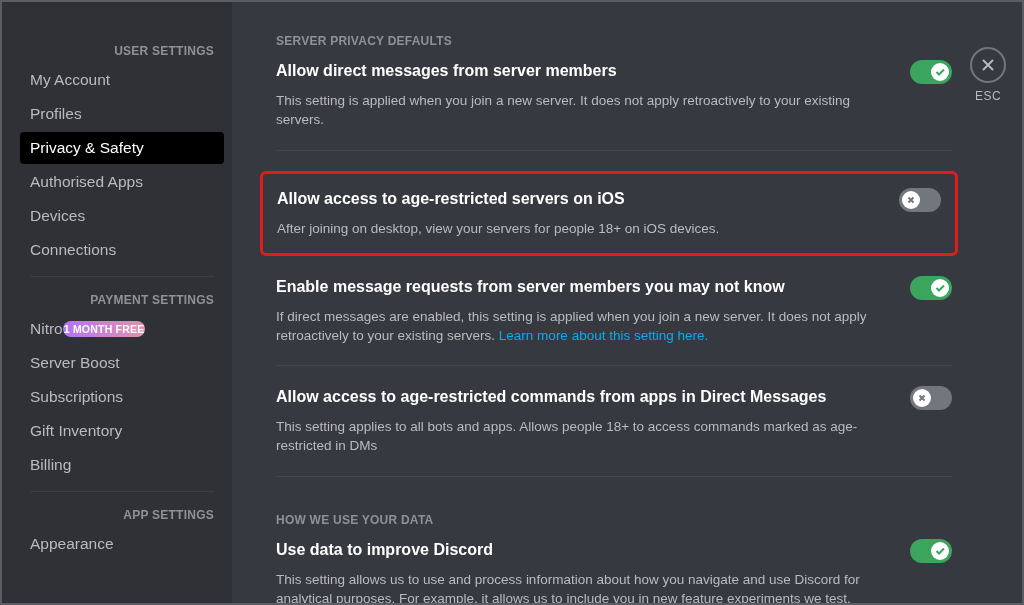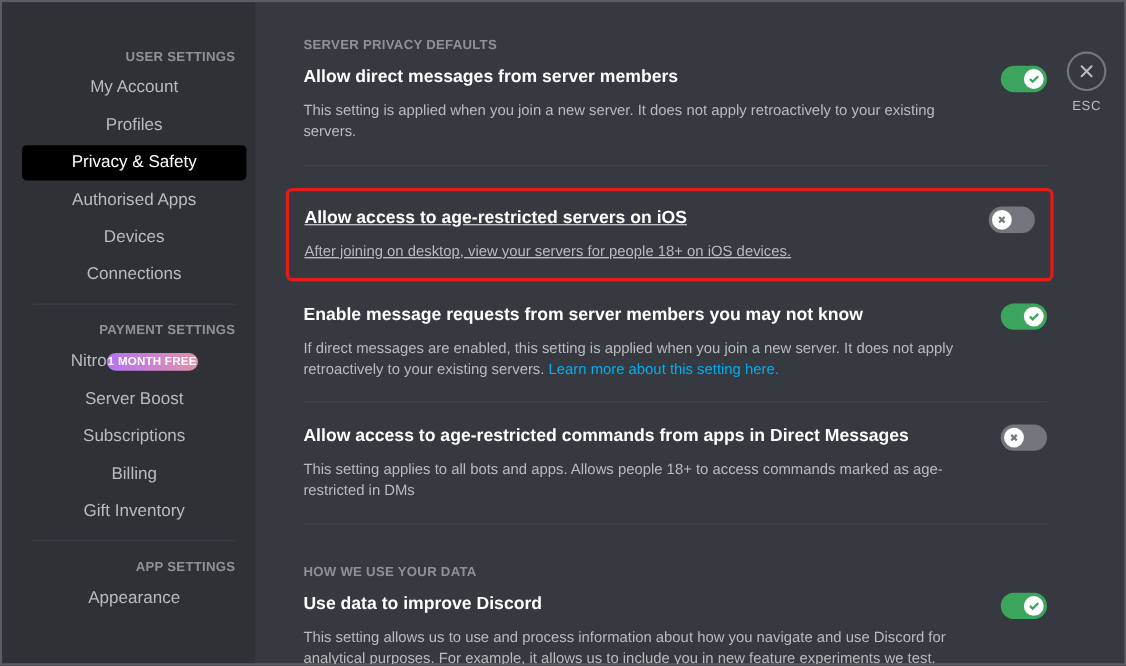--- a/index.html
+++ b/index.html
@@ -30,21 +30,21 @@
   }
   .sidebar-item {
     padding: 7px 10px;
     border-radius: 4px;
     font-size: 15.5px;
     color: #b9bbbe;
     cursor: pointer;
     margin-bottom: 2px;
     display: flex;
     align-items: center;
-    justify-content: center;
+    justify-content: flex-start;
   }
   .sidebar-item.active {
     background: #000000;
     color: #fff;
   }
   .sidebar-divider {
     height: 1px;
     background: #3c3f46;
     margin: 10px 10px;
   }
@@ -146,21 +146,20 @@
   .toggle.on .knob { right: 3px; }
   .toggle.off .knob { left: 3px; }
   .knob svg { width: 12px; height: 12px; }
   .highlight-box {
     border: 3px solid #e21b1b;
     border-radius: 6px;
     padding: 14px 14px 14px 14px;
     margin-left: -16px;
     margin-right: -6px;
     margin-bottom: 20px;
-    text-decoration: underline;
   }
   .highlight-box .setting { border-bottom: none; padding-bottom: 0; margin-bottom: 0; }
   .sidebar::-webkit-scrollbar, .content::-webkit-scrollbar { width: 6px; }
   .sidebar::-webkit-scrollbar-thumb, .content::-webkit-scrollbar-thumb { background: #202225; border-radius: 3px; }
   .section-gap { height: 16px; }
 </style>
 </head>
 <body>
 
 <div class="layout">
@@ -190,24 +189,24 @@
       <span>Nitro</span>
       <span class="nitro-badge">1 MONTH FREE</span>
     </div>
     <div class="sidebar-item">
         <span>Server Boost</span>
       </div>
     <div class="sidebar-item">
         <span>Subscriptions</span>
       </div>
     <div class="sidebar-item">
+        <span>Gift Inventory</span>
+      </div>
+    <div class="sidebar-item">
         <span>Billing</span>
-      </div>
-    <div class="sidebar-item">
-        <span>Gift Inventory</span>
       </div>
     <div class="sidebar-divider"></div>
     <div class="sidebar-section-header">APP SETTINGS</div>
     <div class="sidebar-item">
         <span>Appearance</span>
       </div>
     <div class="sidebar-item"></div>
   </aside>
 
   <main class="content">

